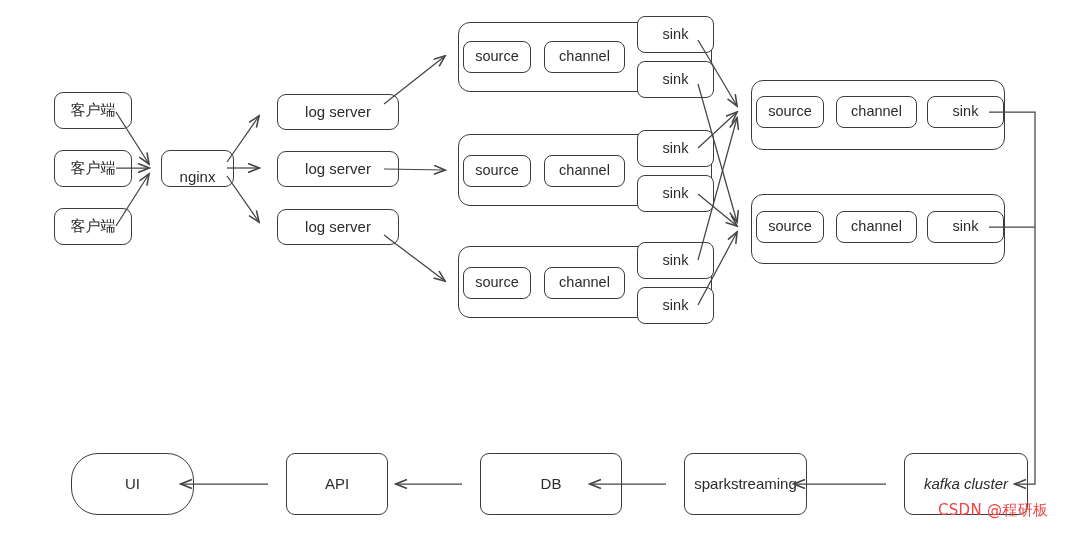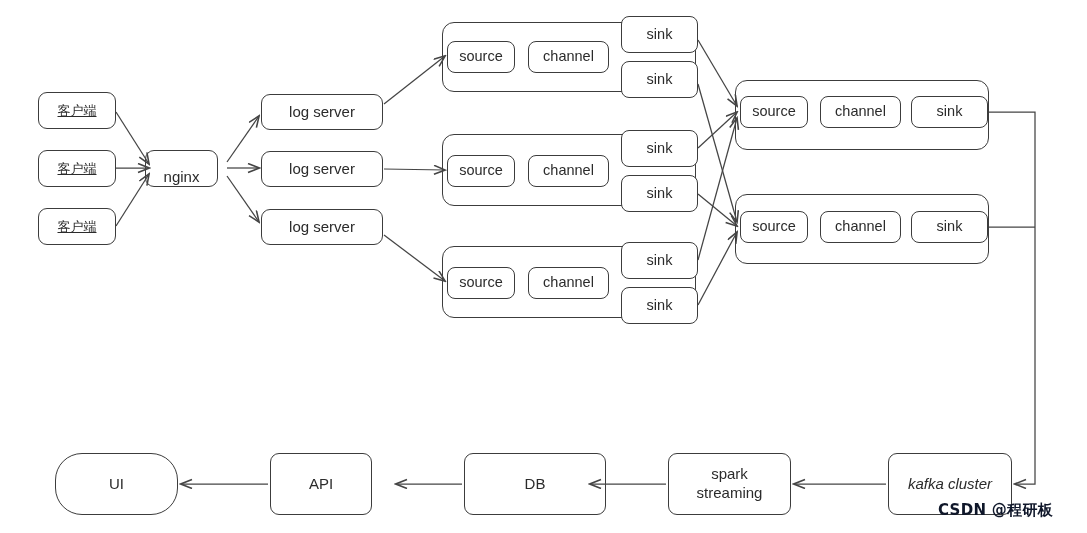--- a/index.html
+++ b/index.html
@@ -22,60 +22,59 @@
     border-radius: 9px;
     background: #ffffff;
     display: flex;
     align-items: center;
     justify-content: center;
     text-align: center;
     color: #2b2b2b;
     font-size: 15px;
     line-height: 1.18;
     z-index: 3;
+    margin-left: 16px;
   }
   .node.group {
     border-radius: 12px;
     z-index: 2;
     background: #ffffff;
   }
   .node.small {
     font-size: 14.5px;
     border-radius: 8px;
   }
   .node.cjk {
     font-family: "DejaVu Sans", "Liberation Sans", sans-serif;
-    font-size: 13px;
-    text-decoration: underline;
+    font-size: 15px;
   }
   .node.two-line {
     line-height: 1.25;
   }
   svg.edges {
     position: absolute;
     left: 0;
     top: 0;
     width: 1087px;
     height: 533px;
     z-index: 5;
     pointer-events: none;
     overflow: visible;
   }
   svg.edges-under {
     z-index: 1;
   }
   .watermark {
     position: absolute;
-    color: #0f172a;
+    color: #ef4444;
     font-family: "DejaVu Sans", "Liberation Sans", sans-serif;
     font-size: 15px;
     letter-spacing: 0.3px;
     white-space: nowrap;
     z-index: 6;
-    font-weight: bold;
   }
 </style>
 </head>
 <body>
 
 <div id="canvas">
 
   <svg class="edges edges-under">
     <defs>
       <marker id="arrow" markerWidth="11" markerHeight="11" refX="9.4" refY="4" orient="auto" markerUnits="strokeWidth">
@@ -174,21 +173,21 @@
 
   <div class="node" style="left:55px; top:453px; width:123px; height:62px;border-radius:27px;">
     <span>UI</span>
   </div>
   <div class="node" style="left:270px; top:453px; width:102px; height:62px;">
     <span>API</span>
   </div>
   <div class="node" style="left:464px; top:453px; width:142px; height:62px;">
     <span>DB</span>
   </div>
-  <div class="node two-line" style="left:668px; top:453px; width:123px; height:62px; flex-direction:column;">
+  <div class="node two-line" style="left:668px; top:453px; width:123px; height:62px; flex-direction:row;">
     <span>spark</span>
     <span>streaming</span>
   </div>
   <div class="node" style="left:888px; top:453px; width:124px; height:62px;font-style:italic;">
     <span>kafka cluster</span>
   </div>
 
   <svg class="edges">
     <defs>
       <marker id="arrowF" markerWidth="11" markerHeight="11" refX="9.4" refY="4" orient="auto" markerUnits="strokeWidth">

